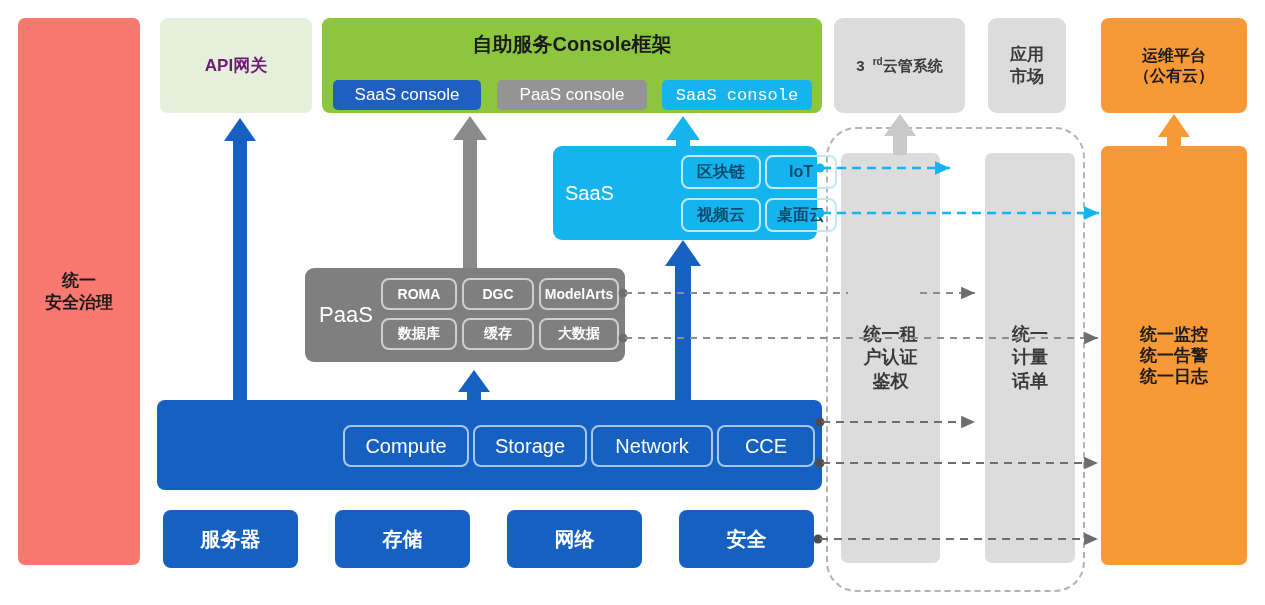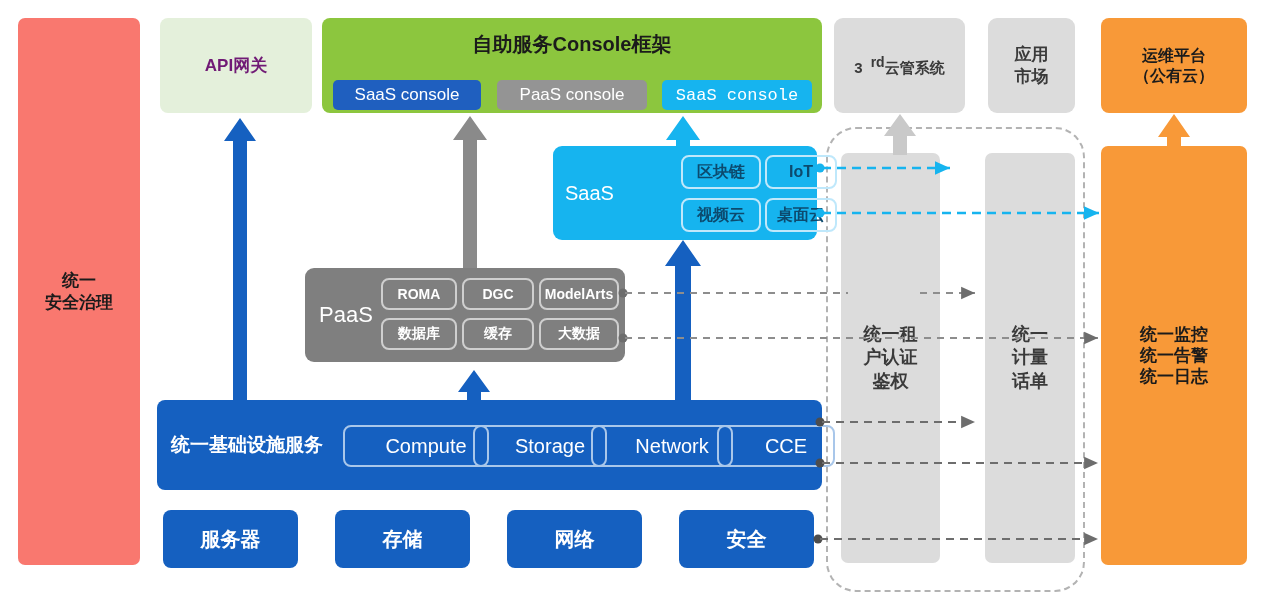--- a/index.html
+++ b/index.html
@@ -51,23 +51,23 @@
   #chip-iaas{left:11px;width:148px;background:#1f5fbf;}
   #chip-paas{left:175px;width:150px;background:#949494;}
   #chip-saas{left:340px;width:150px;background:#16b4ef;font-family:Liberation Mono, monospace;}
 
   
   #third-cloud{
     left:834px;top:18px;width:131px;height:95px;
     background:#dcdcdc;border-radius:9px;
     color:#3a3a3a;font-size:15px;font-weight:600;
   }
-  #third-cloud sup{font-size:14px;vertical-align:super;margin-left:8px;}
+  #third-cloud sup{font-size:10px;vertical-align:super;margin-left:8px;}
   #app-market{
-    left:988px;top:18px;width:87px;height:95px;
+    left:988px;top:18px;width:78px;height:95px;
     background:#dcdcdc;border-radius:9px;
     color:#3a3a3a;font-size:17px;font-weight:600;
   }
 
   
   #ops-top{
     left:1101px;top:18px;width:146px;height:95px;
     background:#f89938;border-radius:8px;
     color:#1b1b1b;font-size:16px;font-weight:600;
   }
@@ -128,21 +128,21 @@
   }
   #infra-label{
     position:absolute;left:14px;top:0;height:100%;
     display:flex;align-items:center;
     color:#ffffff;font-size:19px;font-weight:600;
   }
   .infra-chip{
     position:absolute;top:25px;height:38px;
     border:2px solid #a9c7ea;border-radius:8px;
     color:#ffffff;font-size:20px;font-weight:500;
-    display:flex;align-items:center;justify-content:center;padding-left:20px;
+    display:flex;align-items:center;justify-content:center;
   }
   #ic-compute{left:186px;width:122px;}
   #ic-storage{left:316px;width:110px;}
   #ic-network{left:434px;width:118px;}
   #ic-cce{left:560px;width:94px;}
 
   
   .hw{
     position:absolute;top:510px;height:58px;
     background:#1560c0;border-radius:8px;
@@ -283,21 +283,20 @@
     </div>
     <div class="paas-chip" id="pc-cache">
       <span>缓存</span>
     </div>
     <div class="paas-chip" id="pc-bigdata">
       <span>大数据</span>
     </div>
   </div>
 
   <div class="box" id="infra">
-    <div id="infra-label">统一基础设施服务</div>
     <div class="infra-chip" id="ic-compute">
       <span>Compute</span>
     </div>
     <div class="infra-chip" id="ic-storage">
       <span>Storage</span>
     </div>
     <div class="infra-chip" id="ic-network">
       <span>Network</span>
     </div>
     <div class="infra-chip" id="ic-cce">

